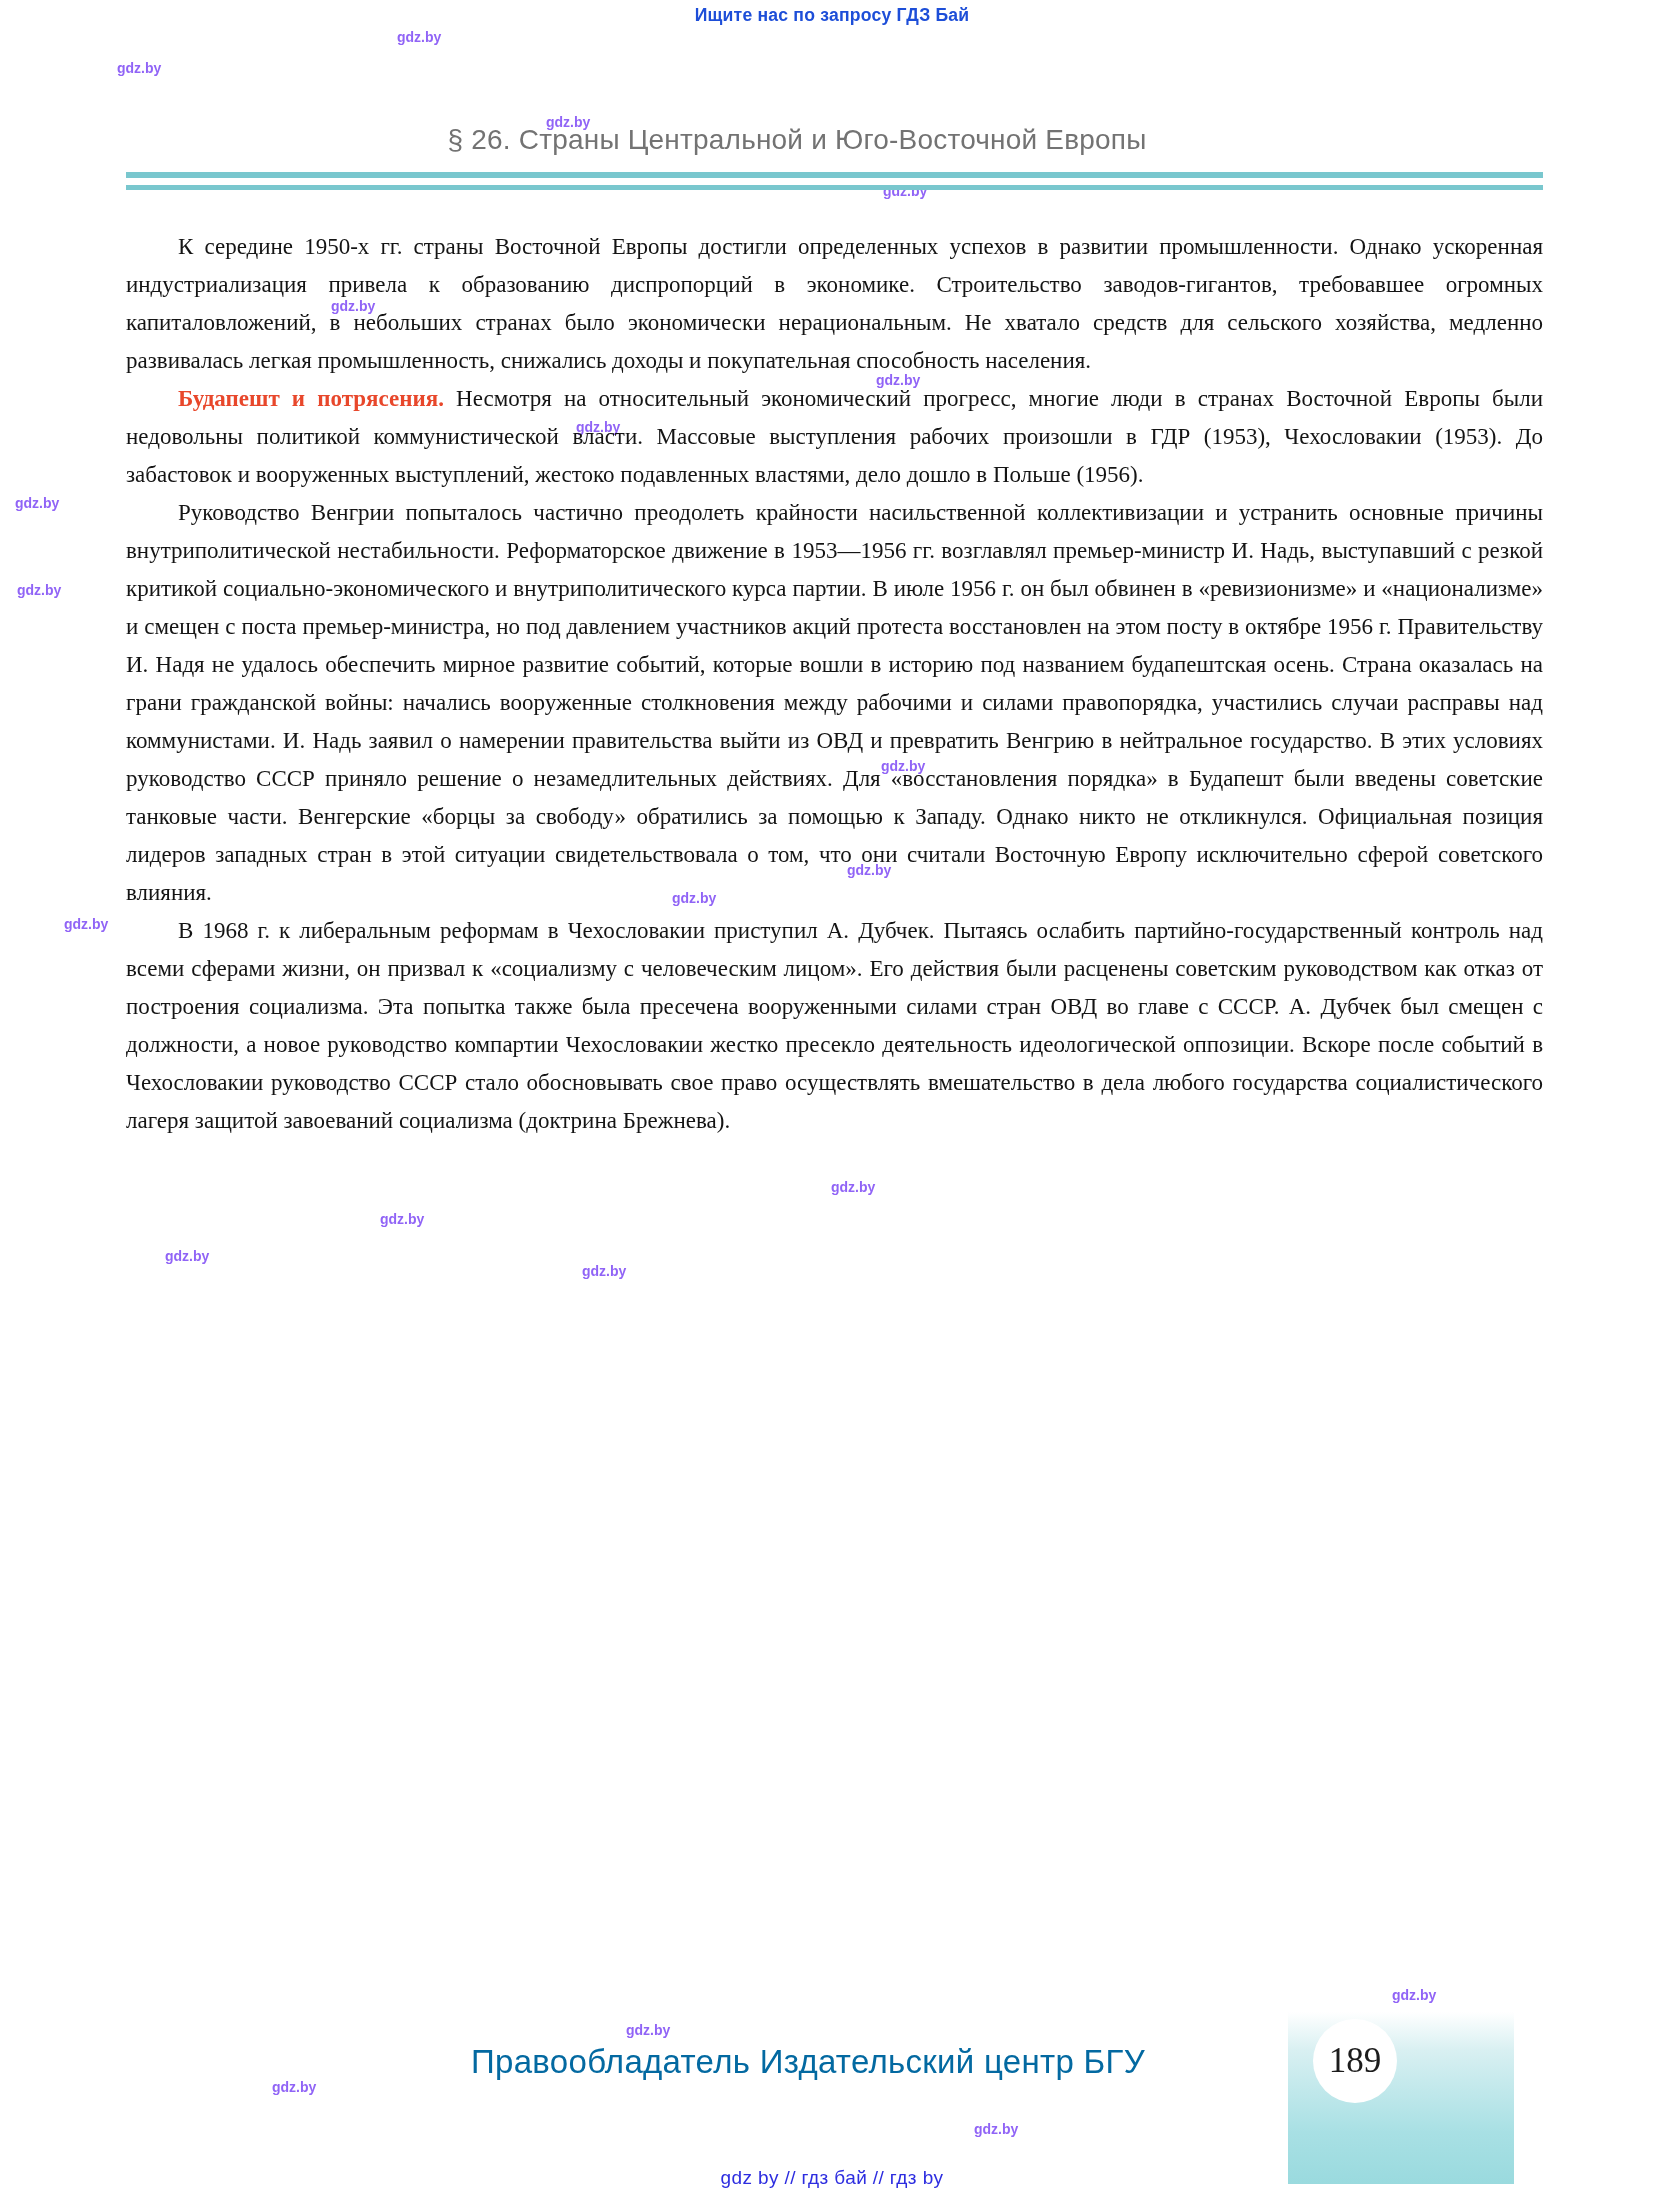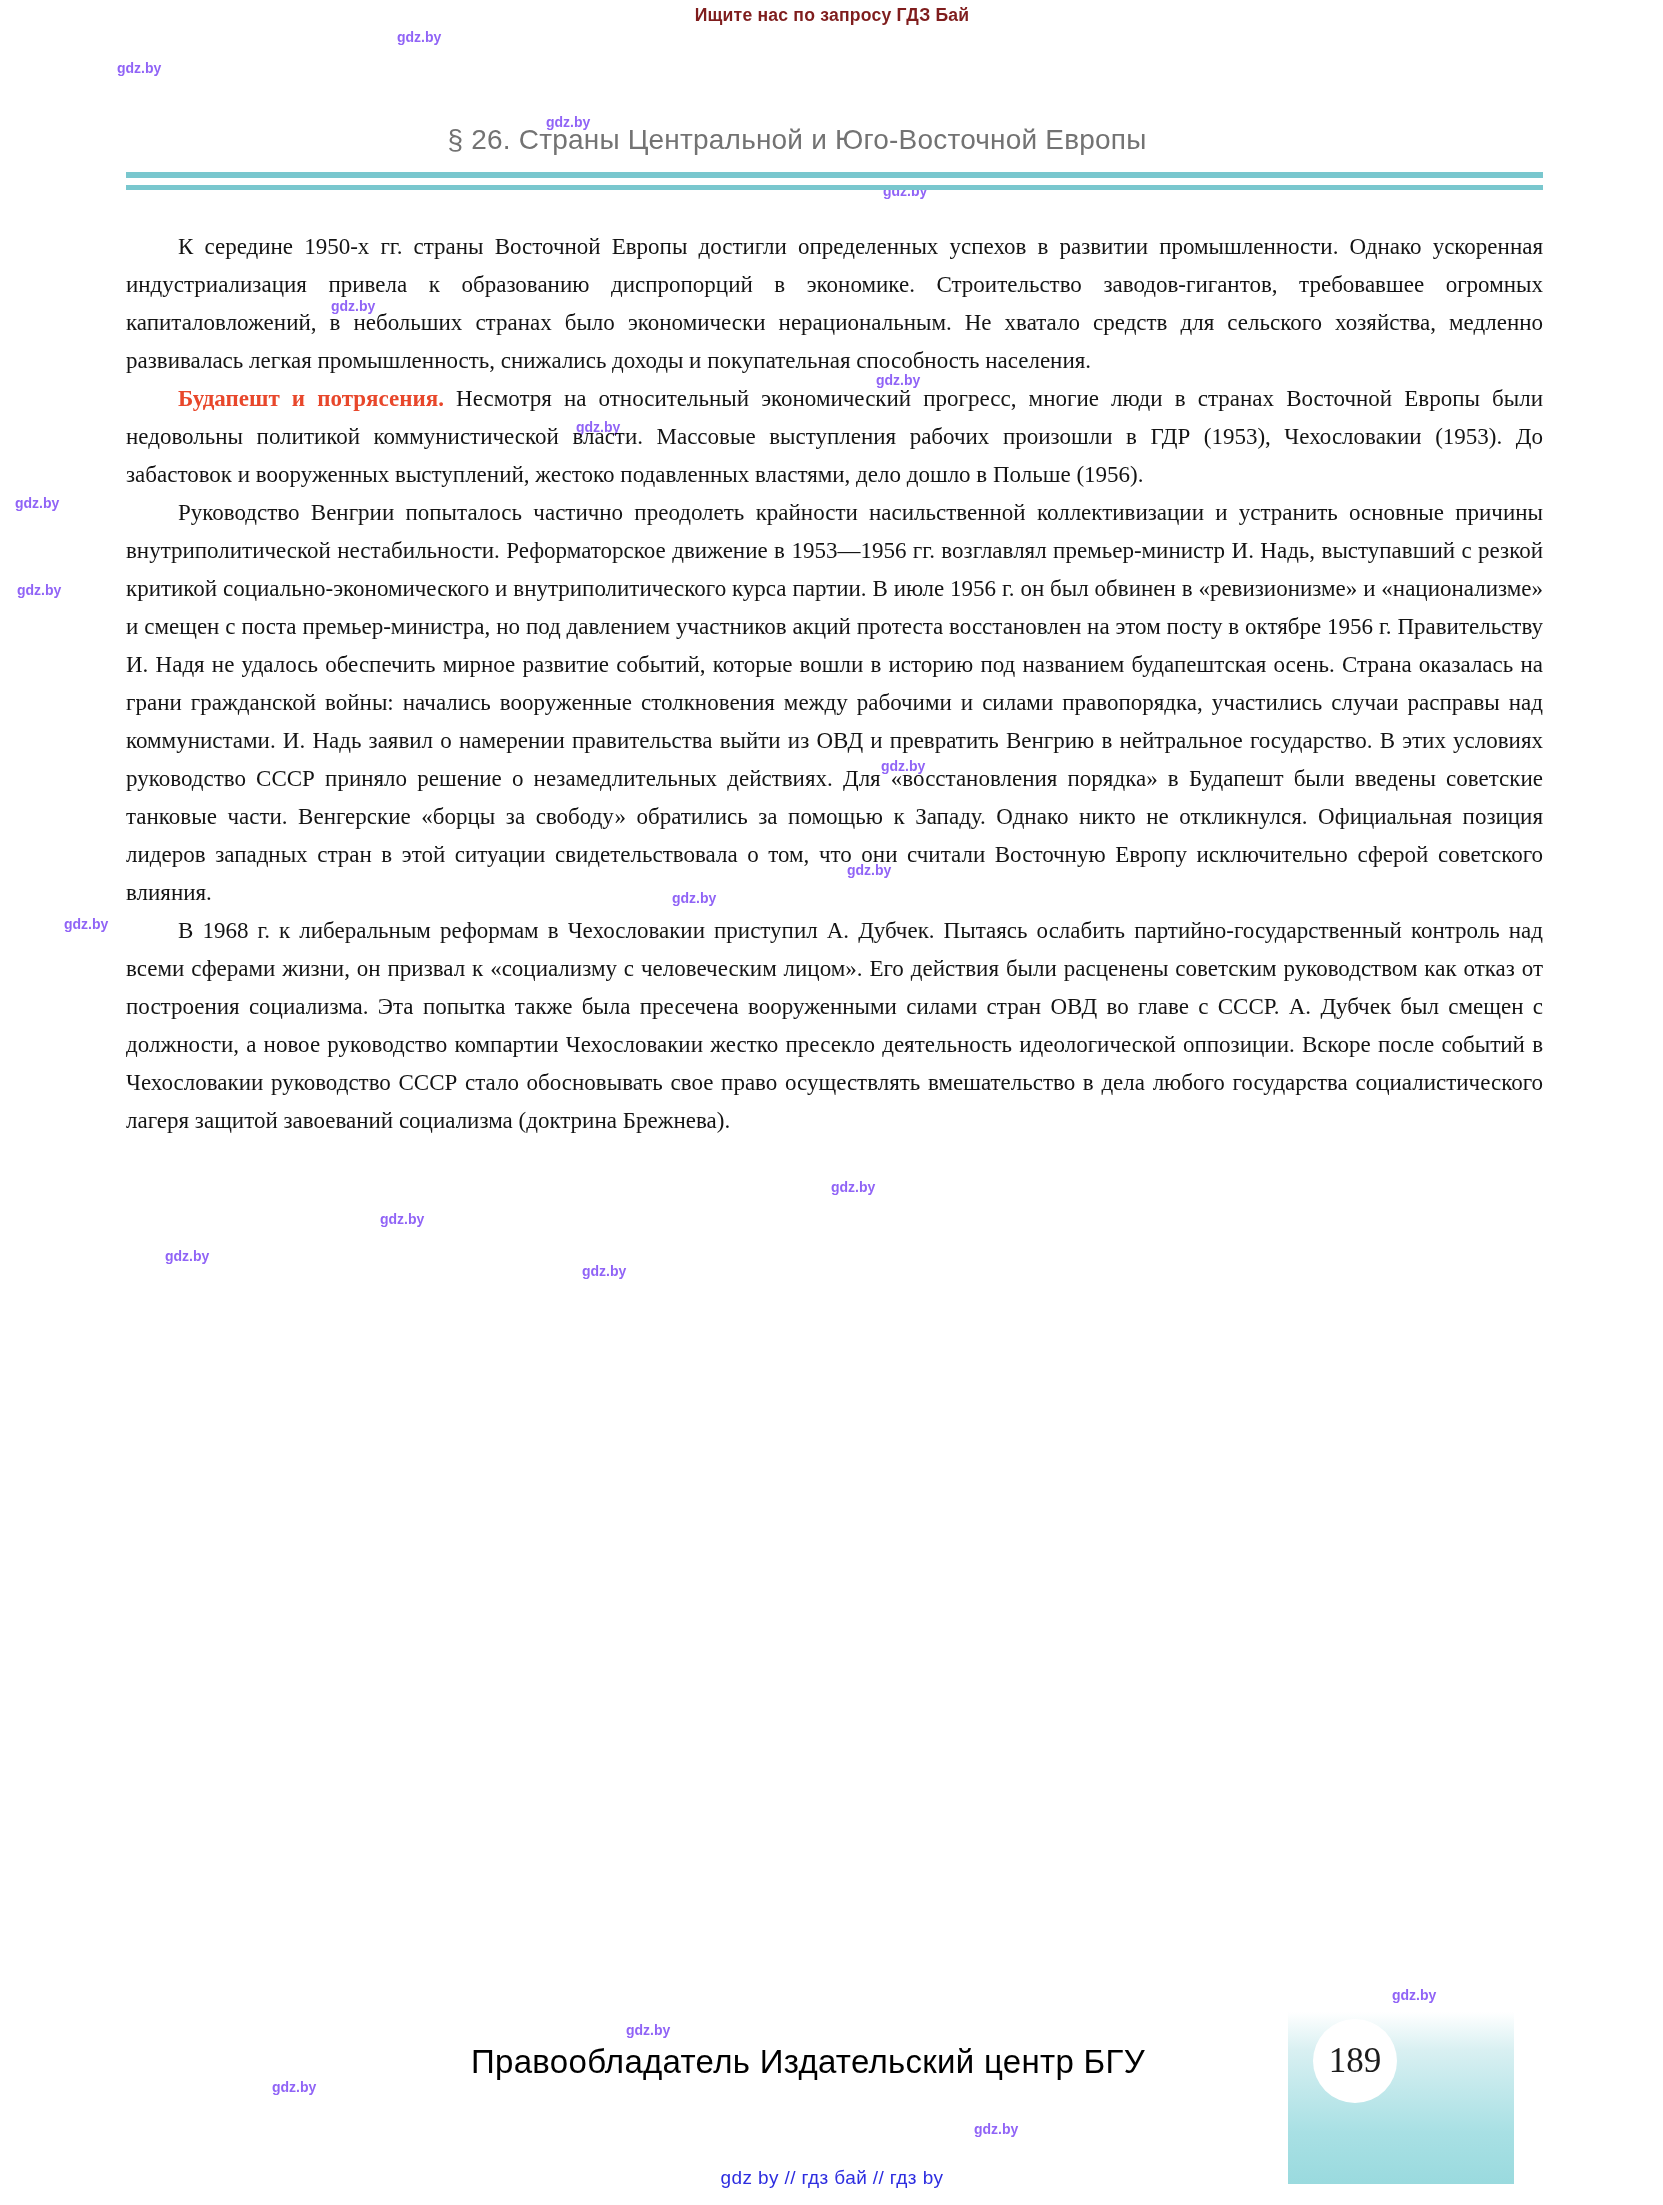--- a/index.html
+++ b/index.html
@@ -16,21 +16,21 @@
     font-family: "Liberation Serif", "DejaVu Serif", serif;
   }
 
   
   .promo {
     position: absolute;
     top: 5px;
     left: 0;
     width: 1664px;
     text-align: center;
-    color: #7f1d1d;
+    color: #1d4ed8;
     font-family: "Liberation Sans", sans-serif;
     font-weight: bold;
     font-size: 17.6px;
     letter-spacing: 0.2px;
   }
 
   
   .wm {
     position: absolute;
     color: #8b5cf6;
@@ -119,21 +119,21 @@
     text-align: right;
   }
 
   
   .copyright {
     position: absolute;
     top: 2043px;
     left: 0;
     width: 1616px;
     text-align: center;
-    color: #000000;
+    color: #0369a1;
     font-family: "Liberation Sans", sans-serif;
     font-size: 33px;
     letter-spacing: 0.3px;
   }
   .bottom-links {
     position: absolute;
     top: 2167px;
     left: 0;
     width: 1664px;
     text-align: center;

